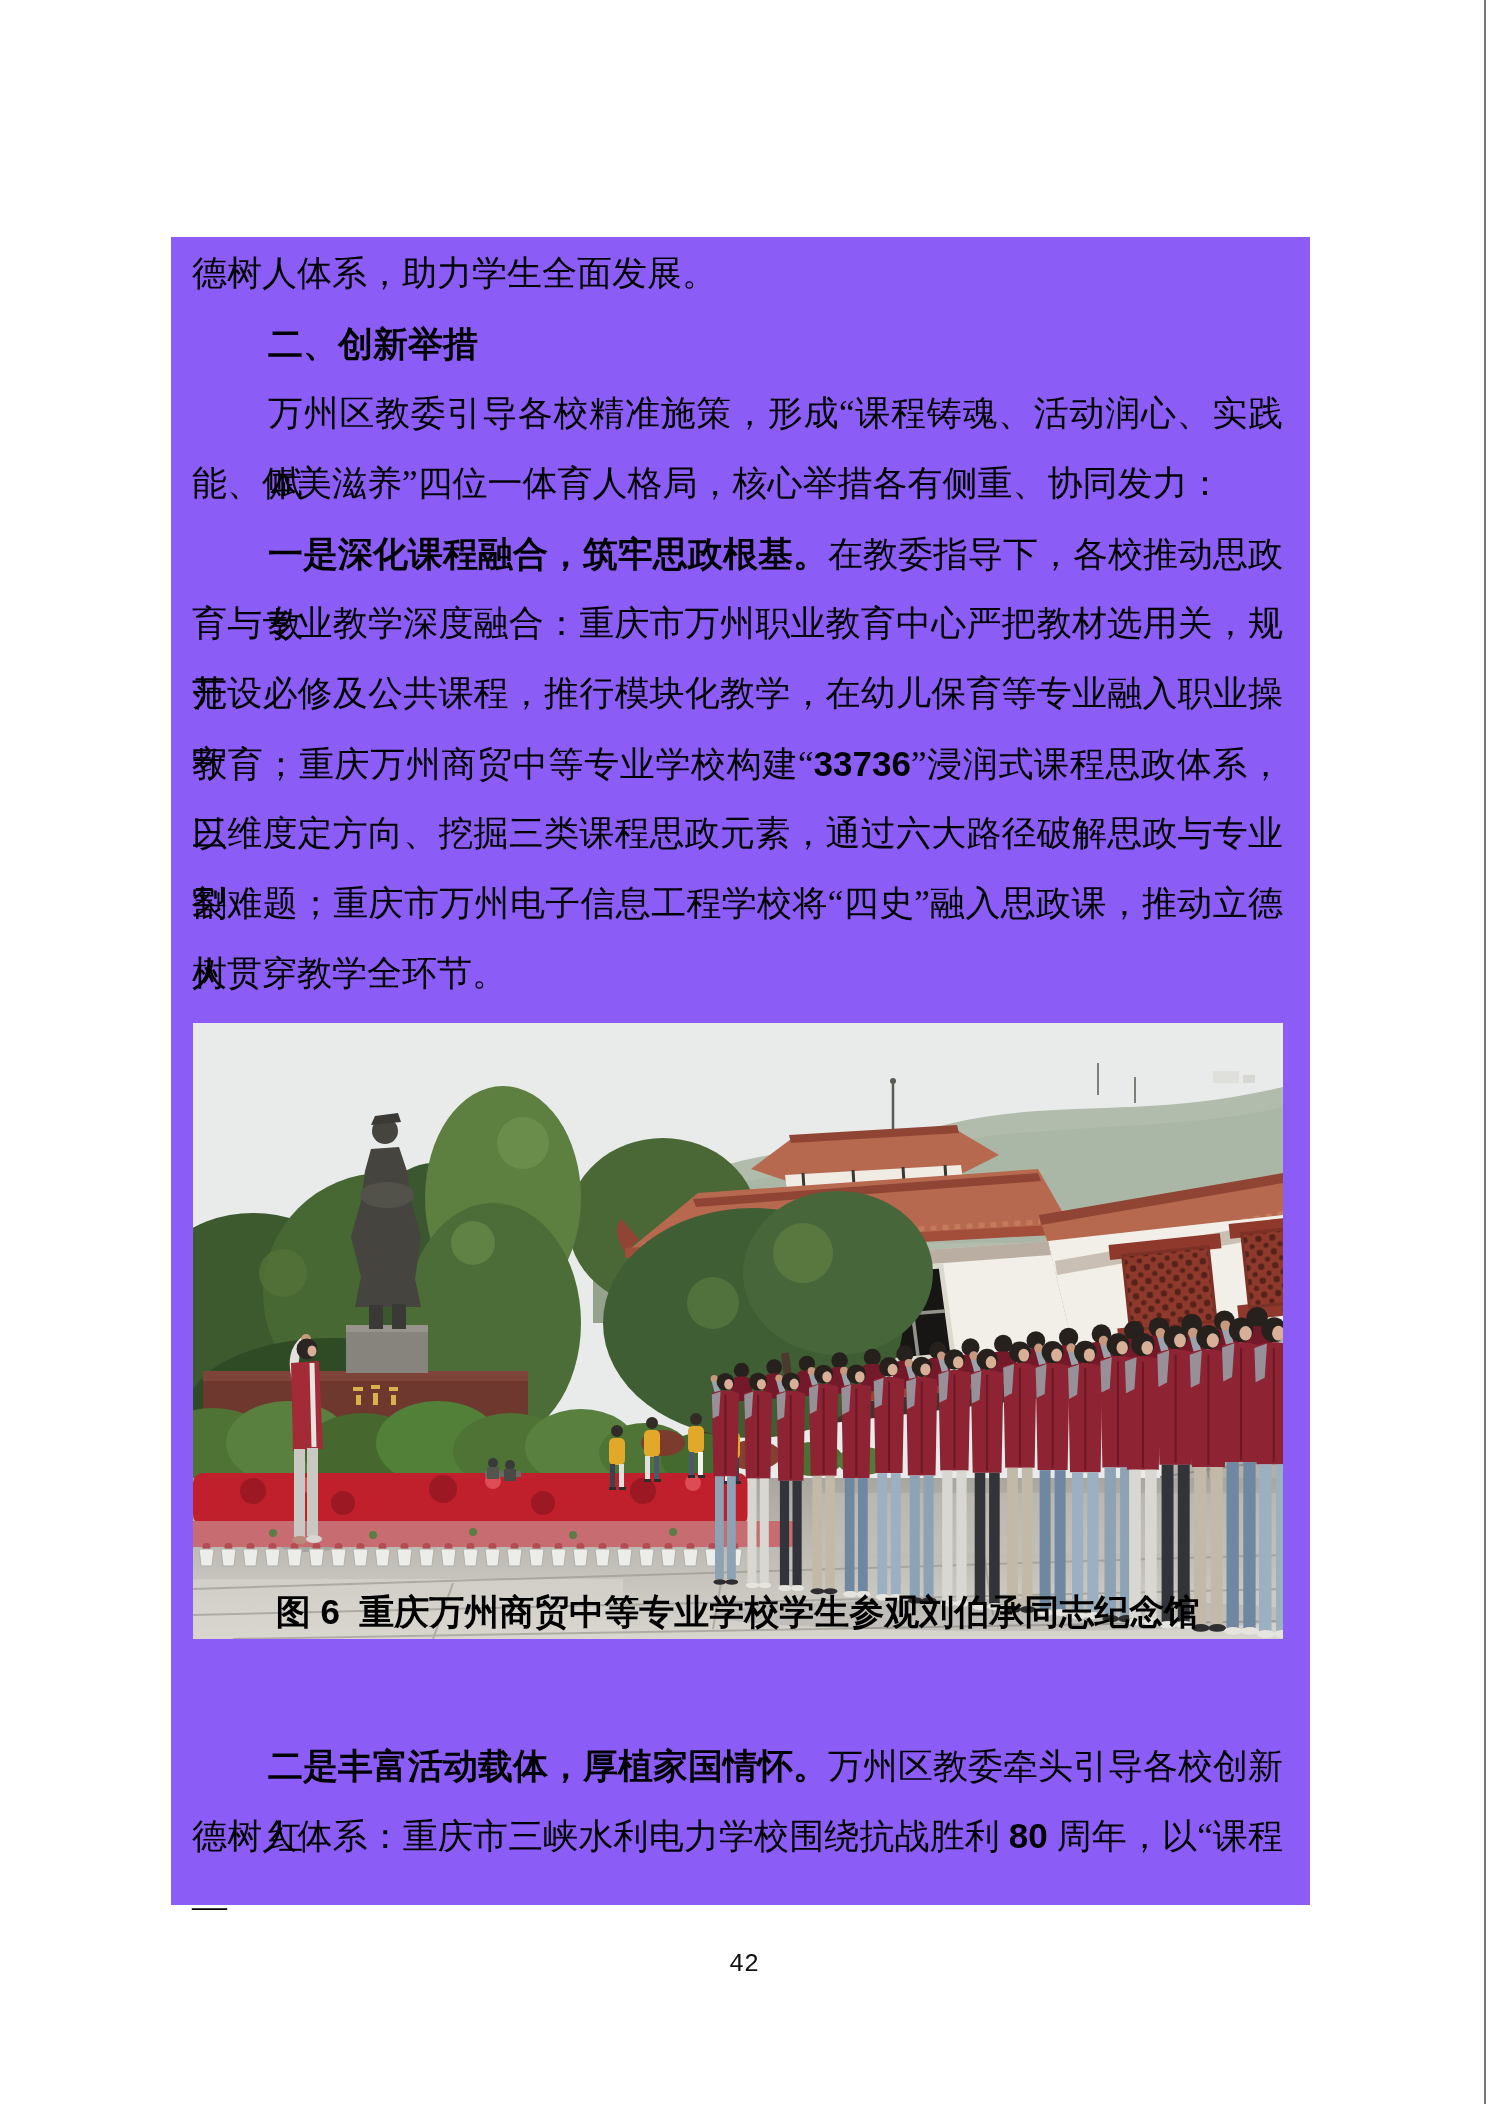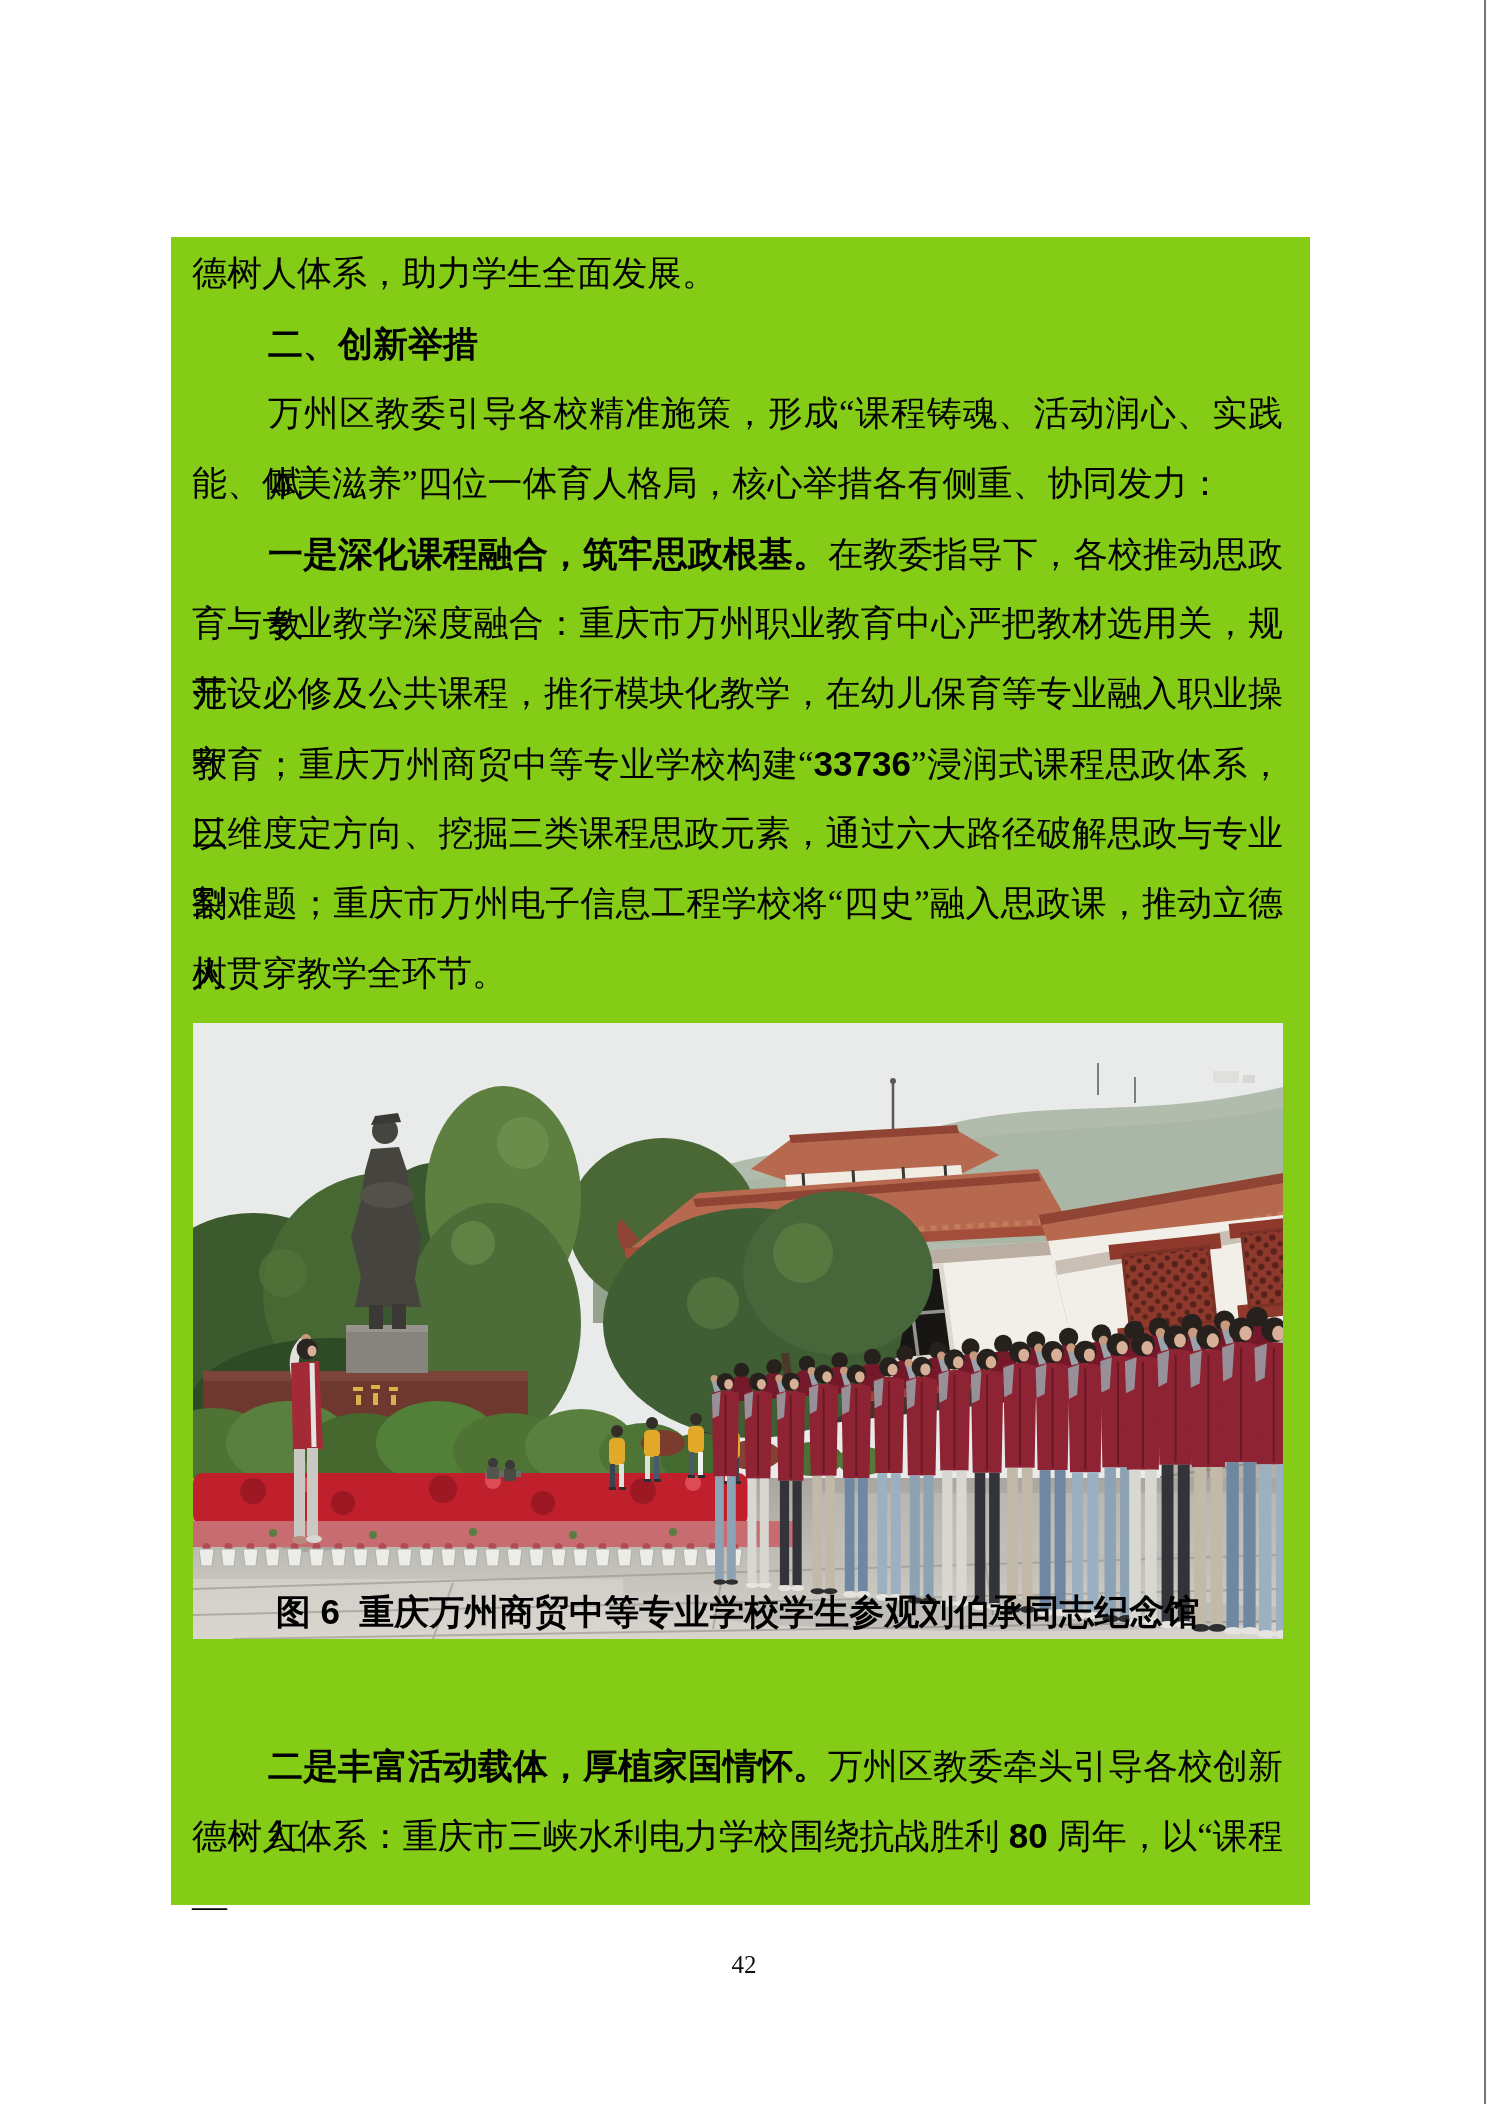--- a/index.html
+++ b/index.html
@@ -1,34 +1,34 @@
 <!DOCTYPE html>
 <html><head>
 <meta charset="utf-8">
 <style>
   html,body{margin:0;padding:0;background:#ffffff;}
   .page{position:relative;width:1488px;height:2104px;background:#ffffff;overflow:hidden;
         font-family:"Liberation Serif","DejaVu Serif",serif;color:#000;}
   .right-edge{position:absolute;top:0;left:1484px;width:2px;height:2104px;background:#757575;}
-  .content{position:absolute;left:171px;top:237px;width:1139px;height:1668px;background:#84cc16;}
+  .content{position:absolute;left:171px;top:237px;width:1139px;height:1668px;background:#8b5cf6;}
   .text-block{position:absolute;left:21px;width:1091px;}
   .text-top{top:2px;}
   .text-bottom{top:1494px;}
   .line{height:70px;line-height:70px;font-size:35px;white-space:nowrap;}
   .line.j{white-space:normal;text-align:justify;text-align-last:justify;}
   .line.ind{padding-left:76px;}
   .line.ind.j{padding-left:76px;width:1015px;}
   .b{font-weight:700;font-family:Liberation Sans, sans-serif;}
   .num{font-family:"Liberation Sans","DejaVu Sans",sans-serif;font-weight:bold;}
   .photo{position:absolute;left:22px;top:786px;width:1090px;height:616px;margin:0;overflow:hidden;}
   .photo svg{display:block;width:1090px;height:616px;}
   .caption{position:absolute;left:21px;top:1340px;width:1091px;height:70px;line-height:70px;
            font-size:35px;text-align:center;white-space:pre;}
   .page-number{position:absolute;left:0;top:1950px;width:1488px;text-align:center;
-               font-family:Liberation Serif, serif;font-size:25px;line-height:30px;color:#111;}
+               font-family:Liberation Mono, monospace;font-size:25px;line-height:30px;color:#111;}
 </style>
 </head>
 <body>
 
 <div class="page">
   <div class="content">
 
     <div class="text-block text-top" id="text-top">
         <div class="line"><span>德树人体系，助力学生全面发展。</span></div>
         <div class="line ind"><span class="b">二、创新举措</span></div>

